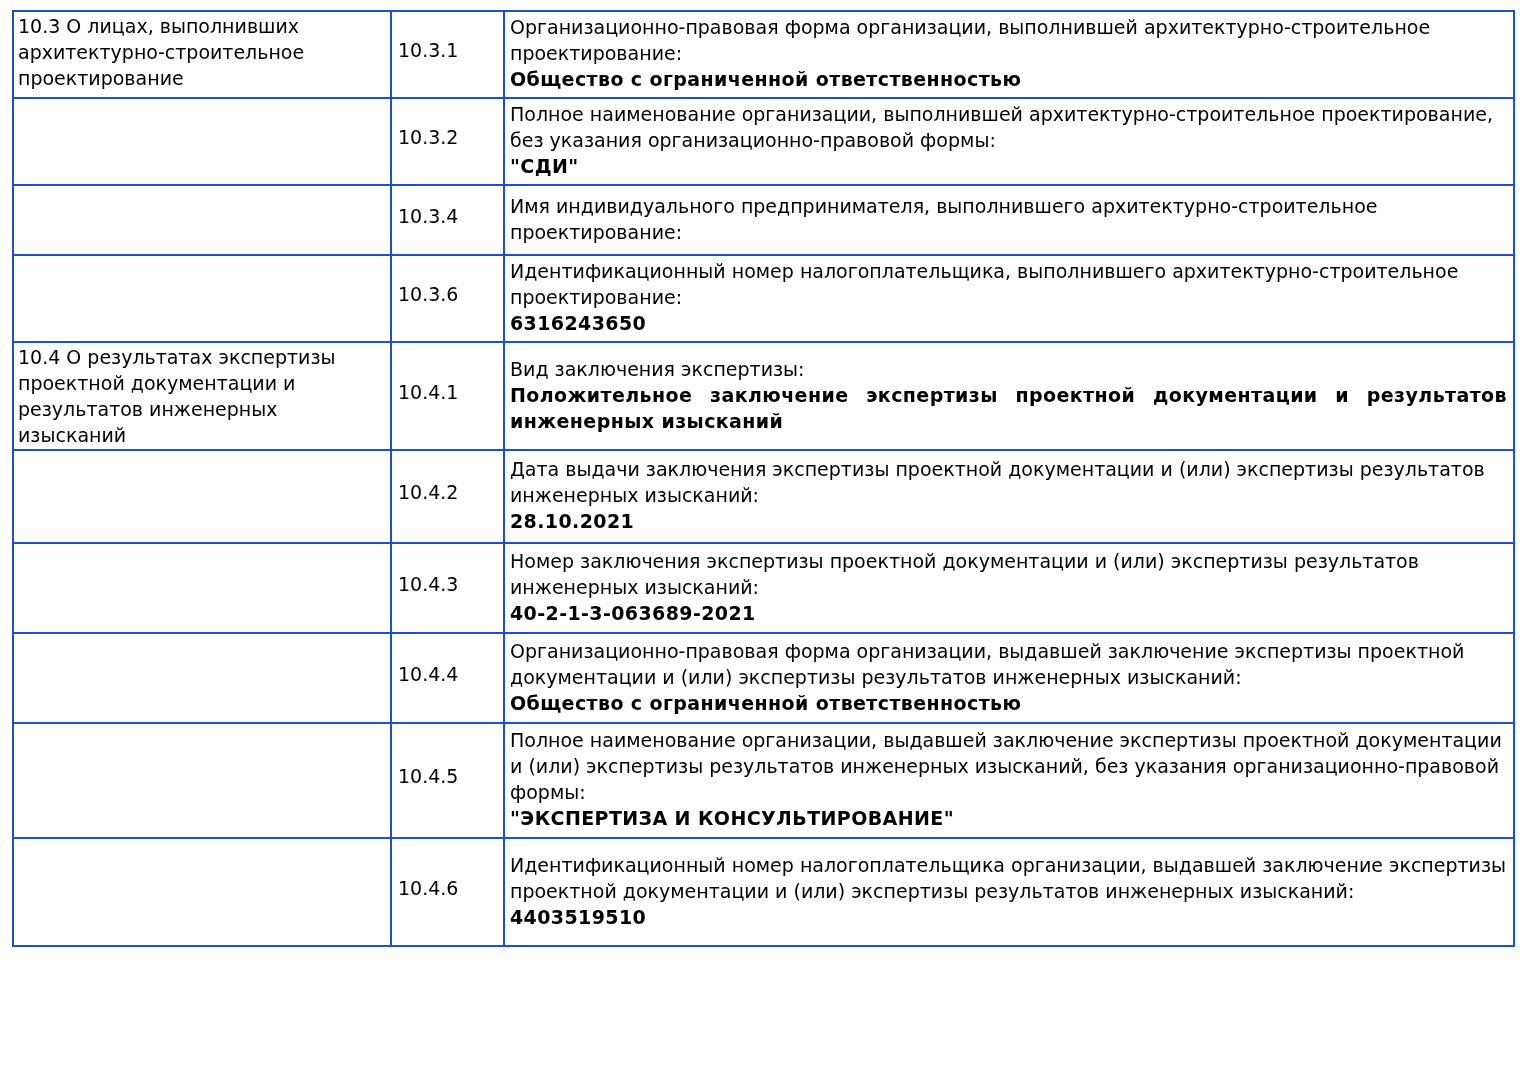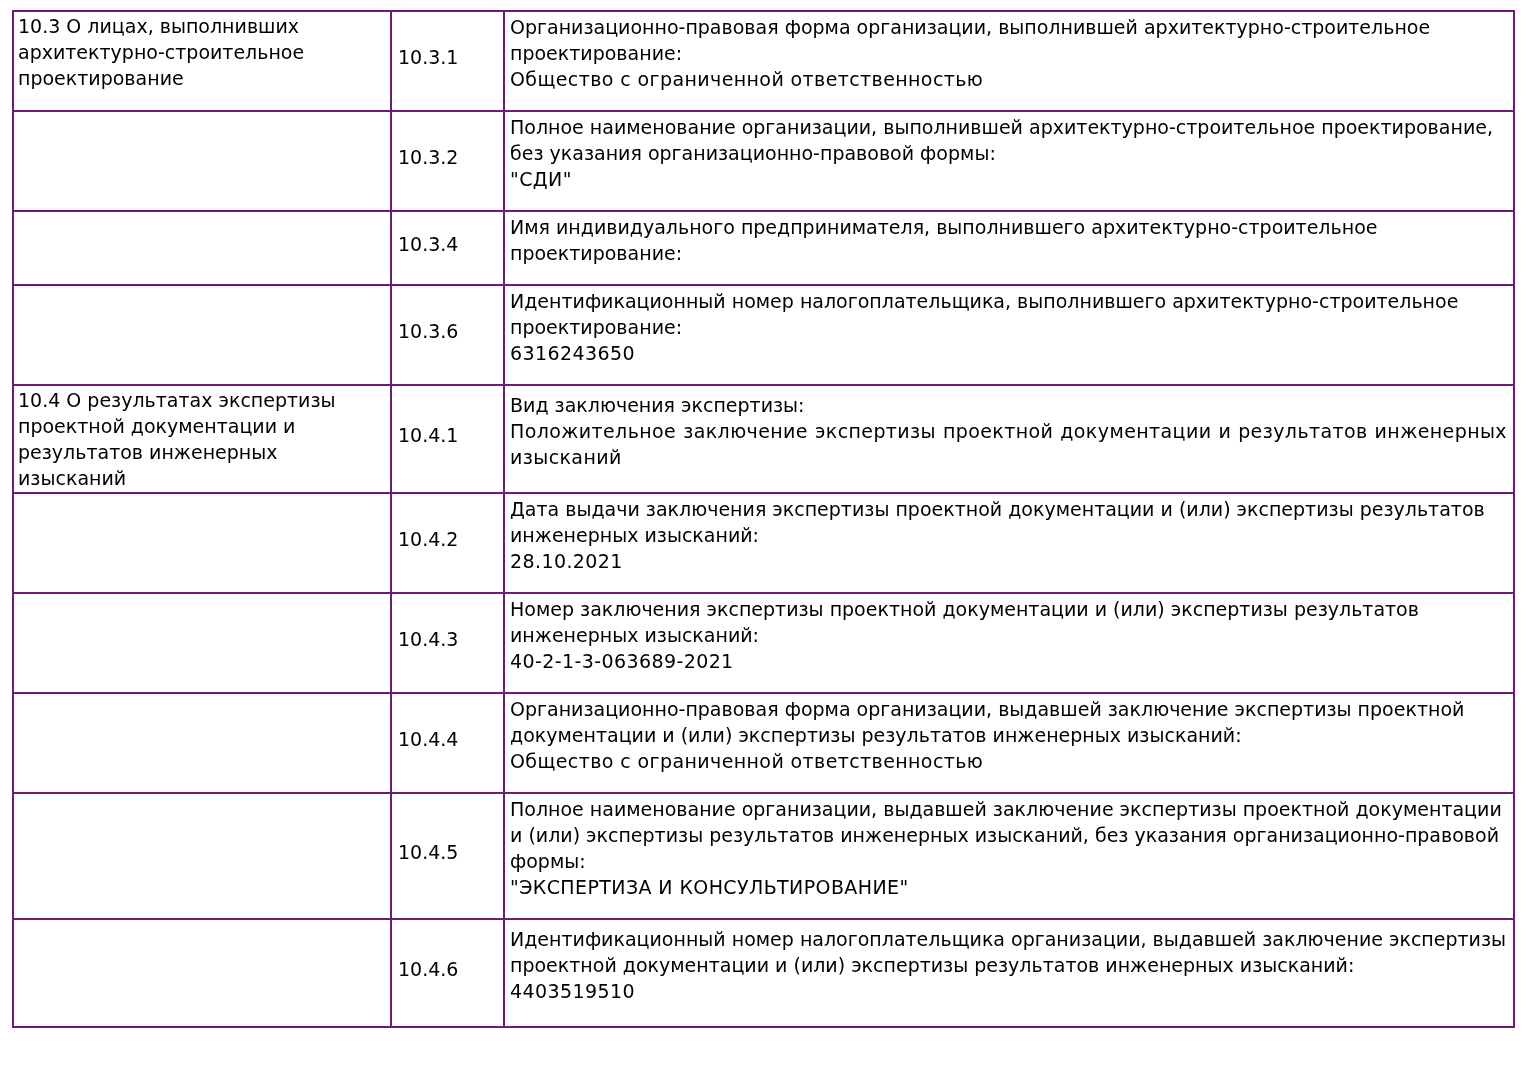--- a/index.html
+++ b/index.html
@@ -19,42 +19,42 @@
   }
   table.decl {
     position: absolute;
     left: 12px;
     top: 10px;
     width: 1501px;
     border-collapse: collapse;
     table-layout: fixed;
   }
   table.decl td {
-    border: 2px solid #701a75;
+    border: 2px solid #1d4ed8;
     font-size: 19px;
     line-height: 26px;
     overflow: hidden;
   }
   td.section-cell {
     vertical-align: top;
     padding: 1px 4px 1px 4px;
   }
   td.code-cell {
     vertical-align: middle;
     padding: 1px 4px 10px 6px;
   }
   td.content-cell {
     vertical-align: middle;
-    padding: 2px 6px 18px 5px;
+    padding: 2px 6px 5px 5px;
   }
   .field-label {
     text-align: left;
   }
   .field-value {
-    font-weight: normal;
+    font-weight: bold;
     letter-spacing: 0.4px;
     text-align: justify;
   }
 </style>
 </head>
 <body>
 
 <div class="page">
   <table class="decl">
     <colgroup>

